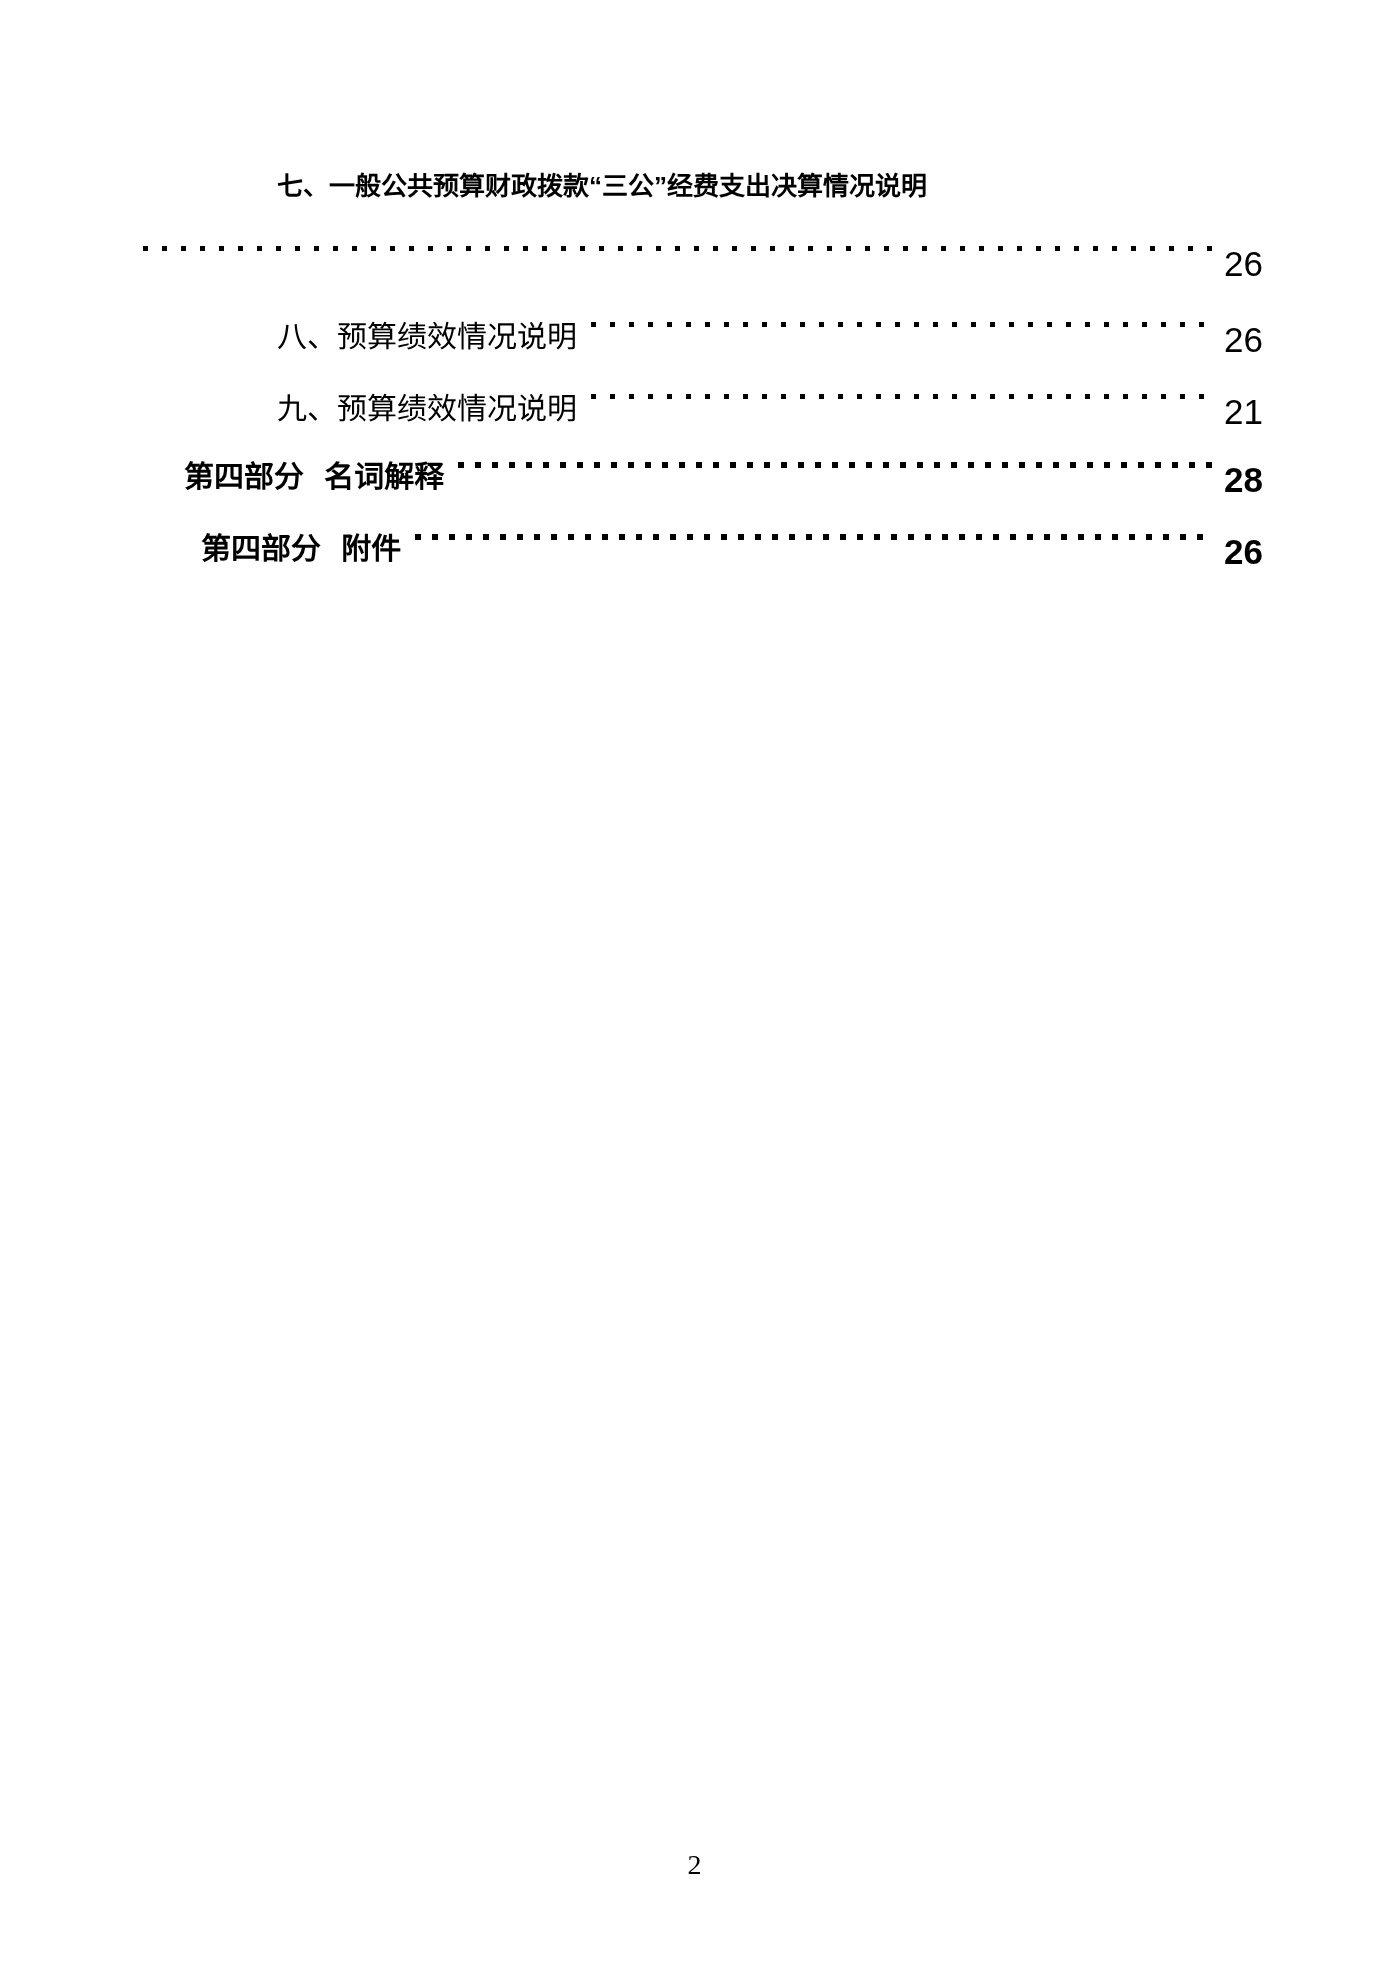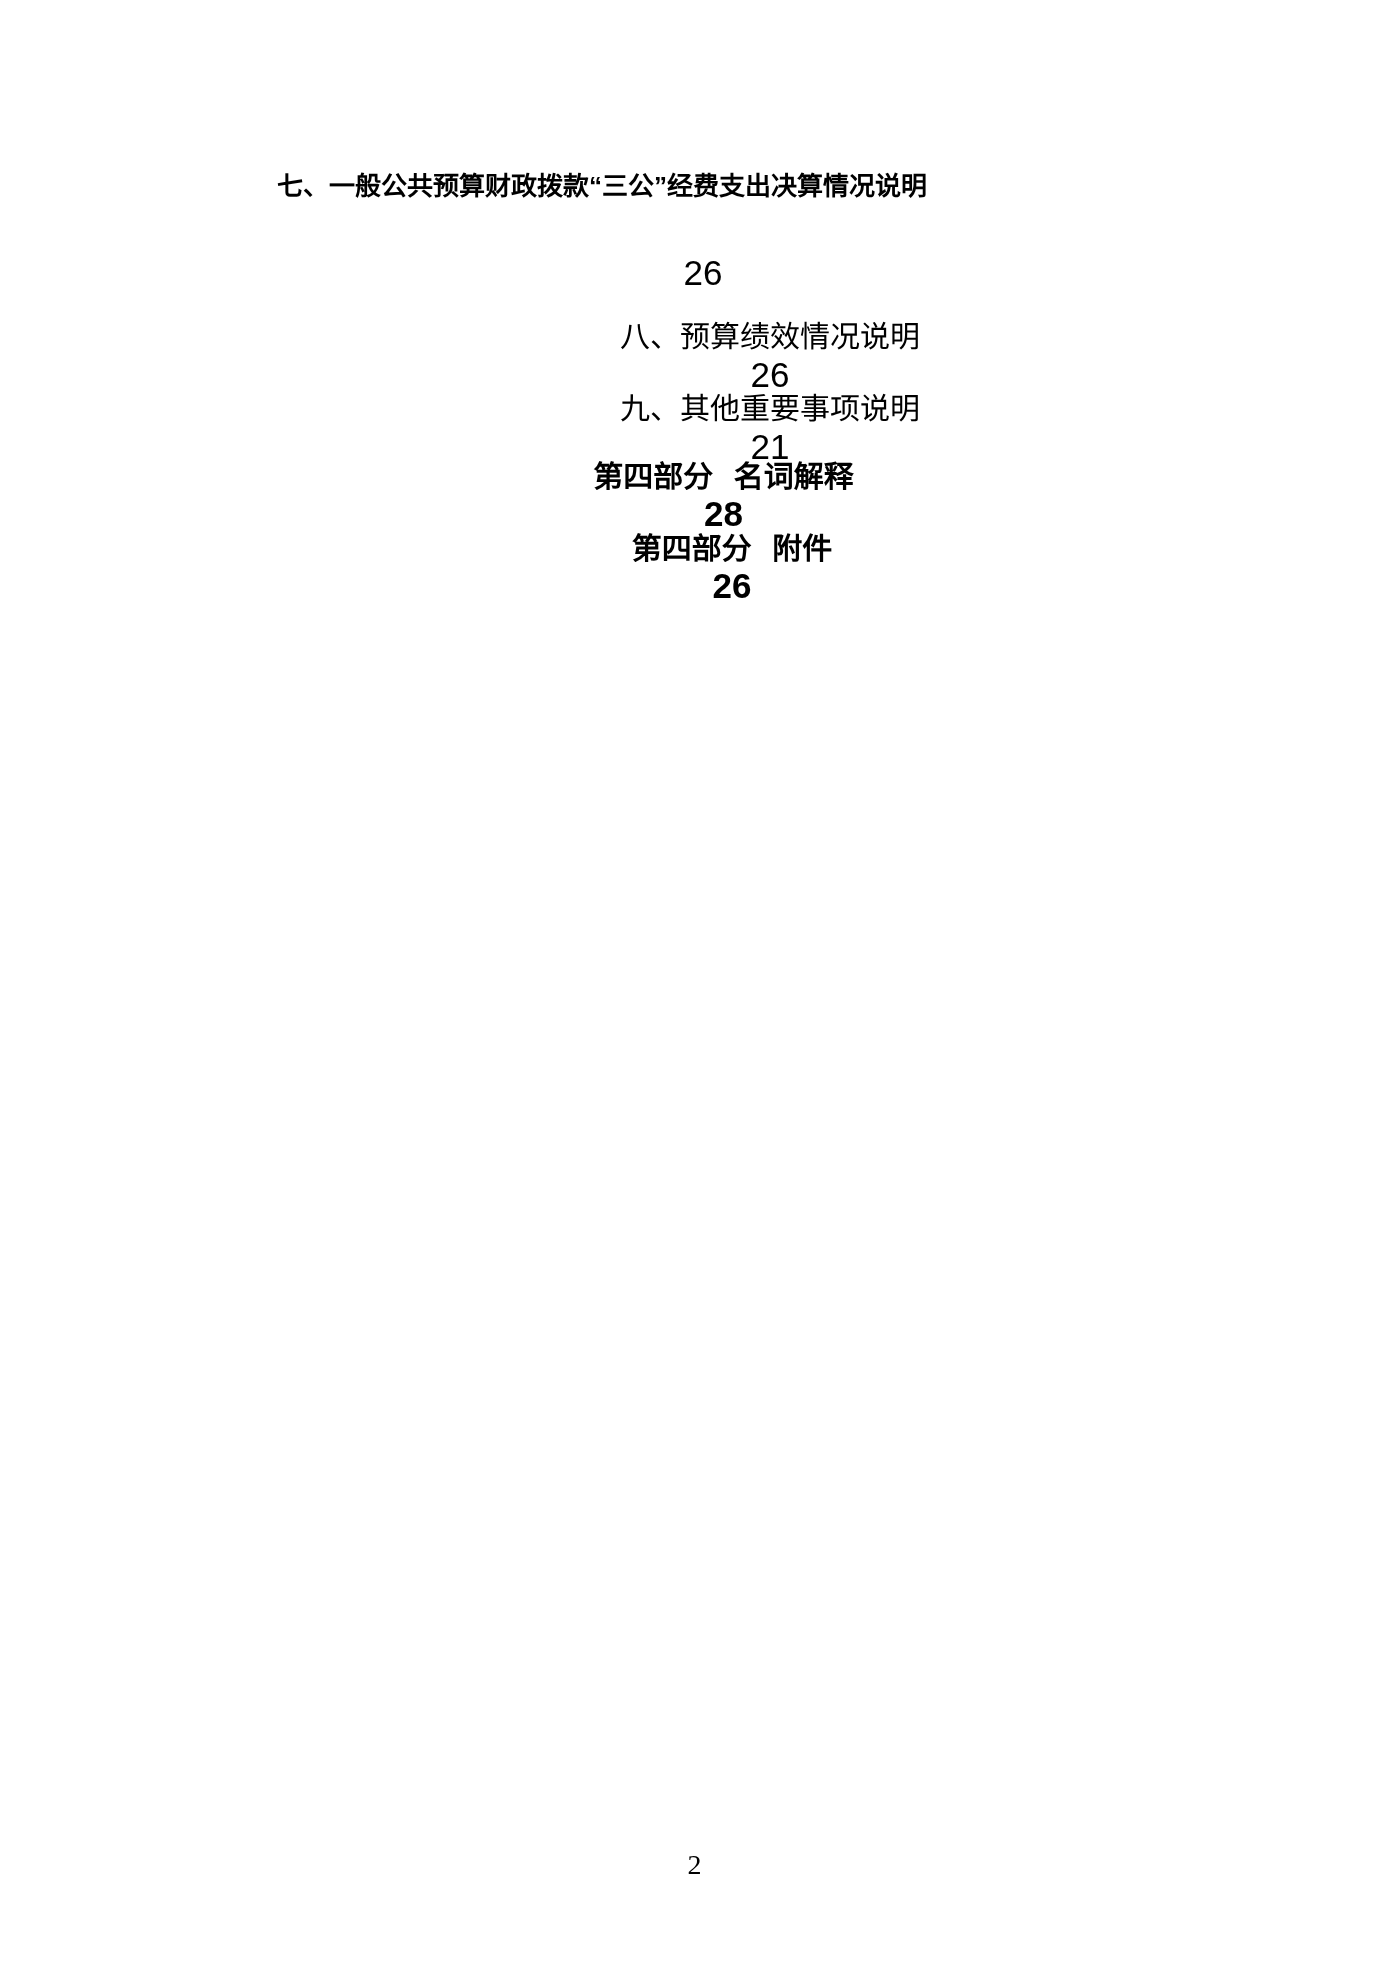--- a/index.html
+++ b/index.html
@@ -26,23 +26,22 @@
     line-height: 1.15;
     font-weight: 600;
     white-space: nowrap;
     letter-spacing: 0px;
   }
 
   
   .toc-row {
     position: absolute;
     display: flex;
-    align-items: center;
+    align-items: flex-start;
     height: 44px;
-    flex-direction: column;
   }
   .toc-row .label {
     font-size: 30px;
     line-height: 1;
     white-space: nowrap;
     font-weight: 400;
   }
   .toc-row .leader {
     flex: 1 1 auto;
     height: 5px;
@@ -101,21 +100,21 @@
     <span class="num">26</span>
   </div>
 
   <div class="toc-row row-eight">
     <span class="label">八、预算绩效情况说明</span>
     <div class="leader"></div>
     <span class="num">26</span>
   </div>
 
   <div class="toc-row row-nine">
-    <span class="label">九、其他重要事项说明</span>
+    <span class="label">九、预算绩效情况说明</span>
     <div class="leader"></div>
     <span class="num">21</span>
   </div>
 
   <div class="toc-row bold row-part4">
     <span class="label">第四部分 名词解释</span>
     <div class="leader"></div>
     <span class="num">28</span>
   </div>
 

